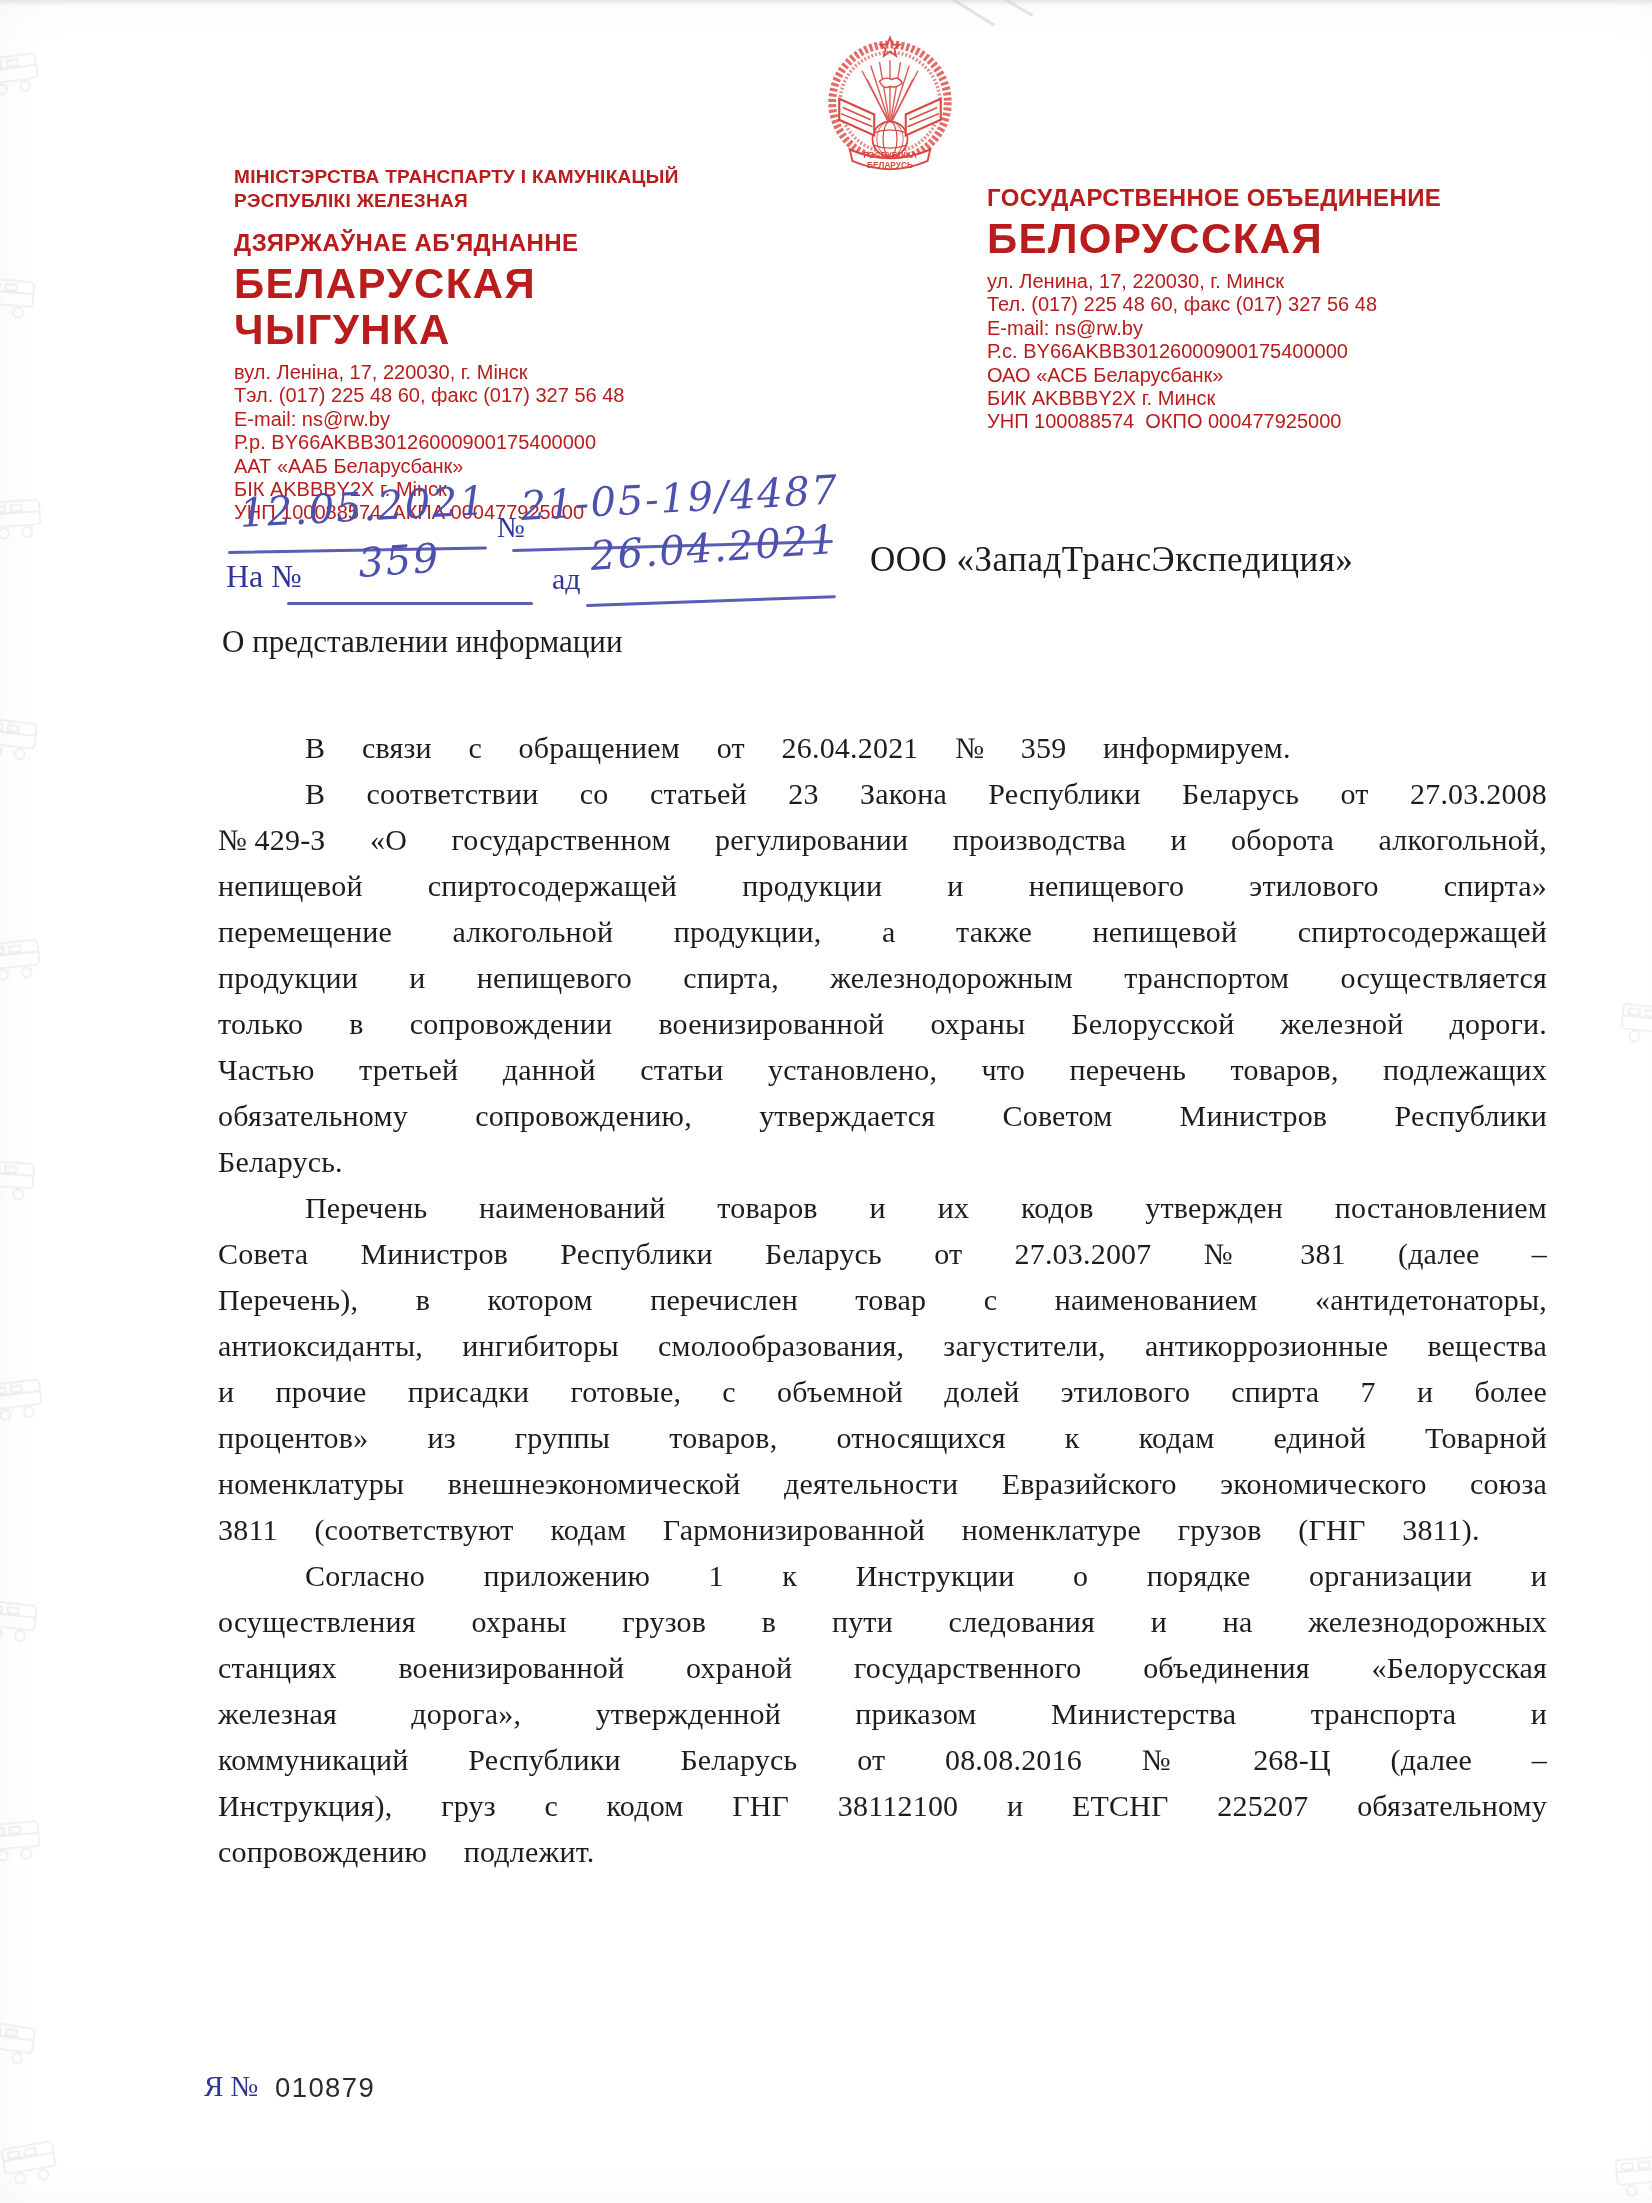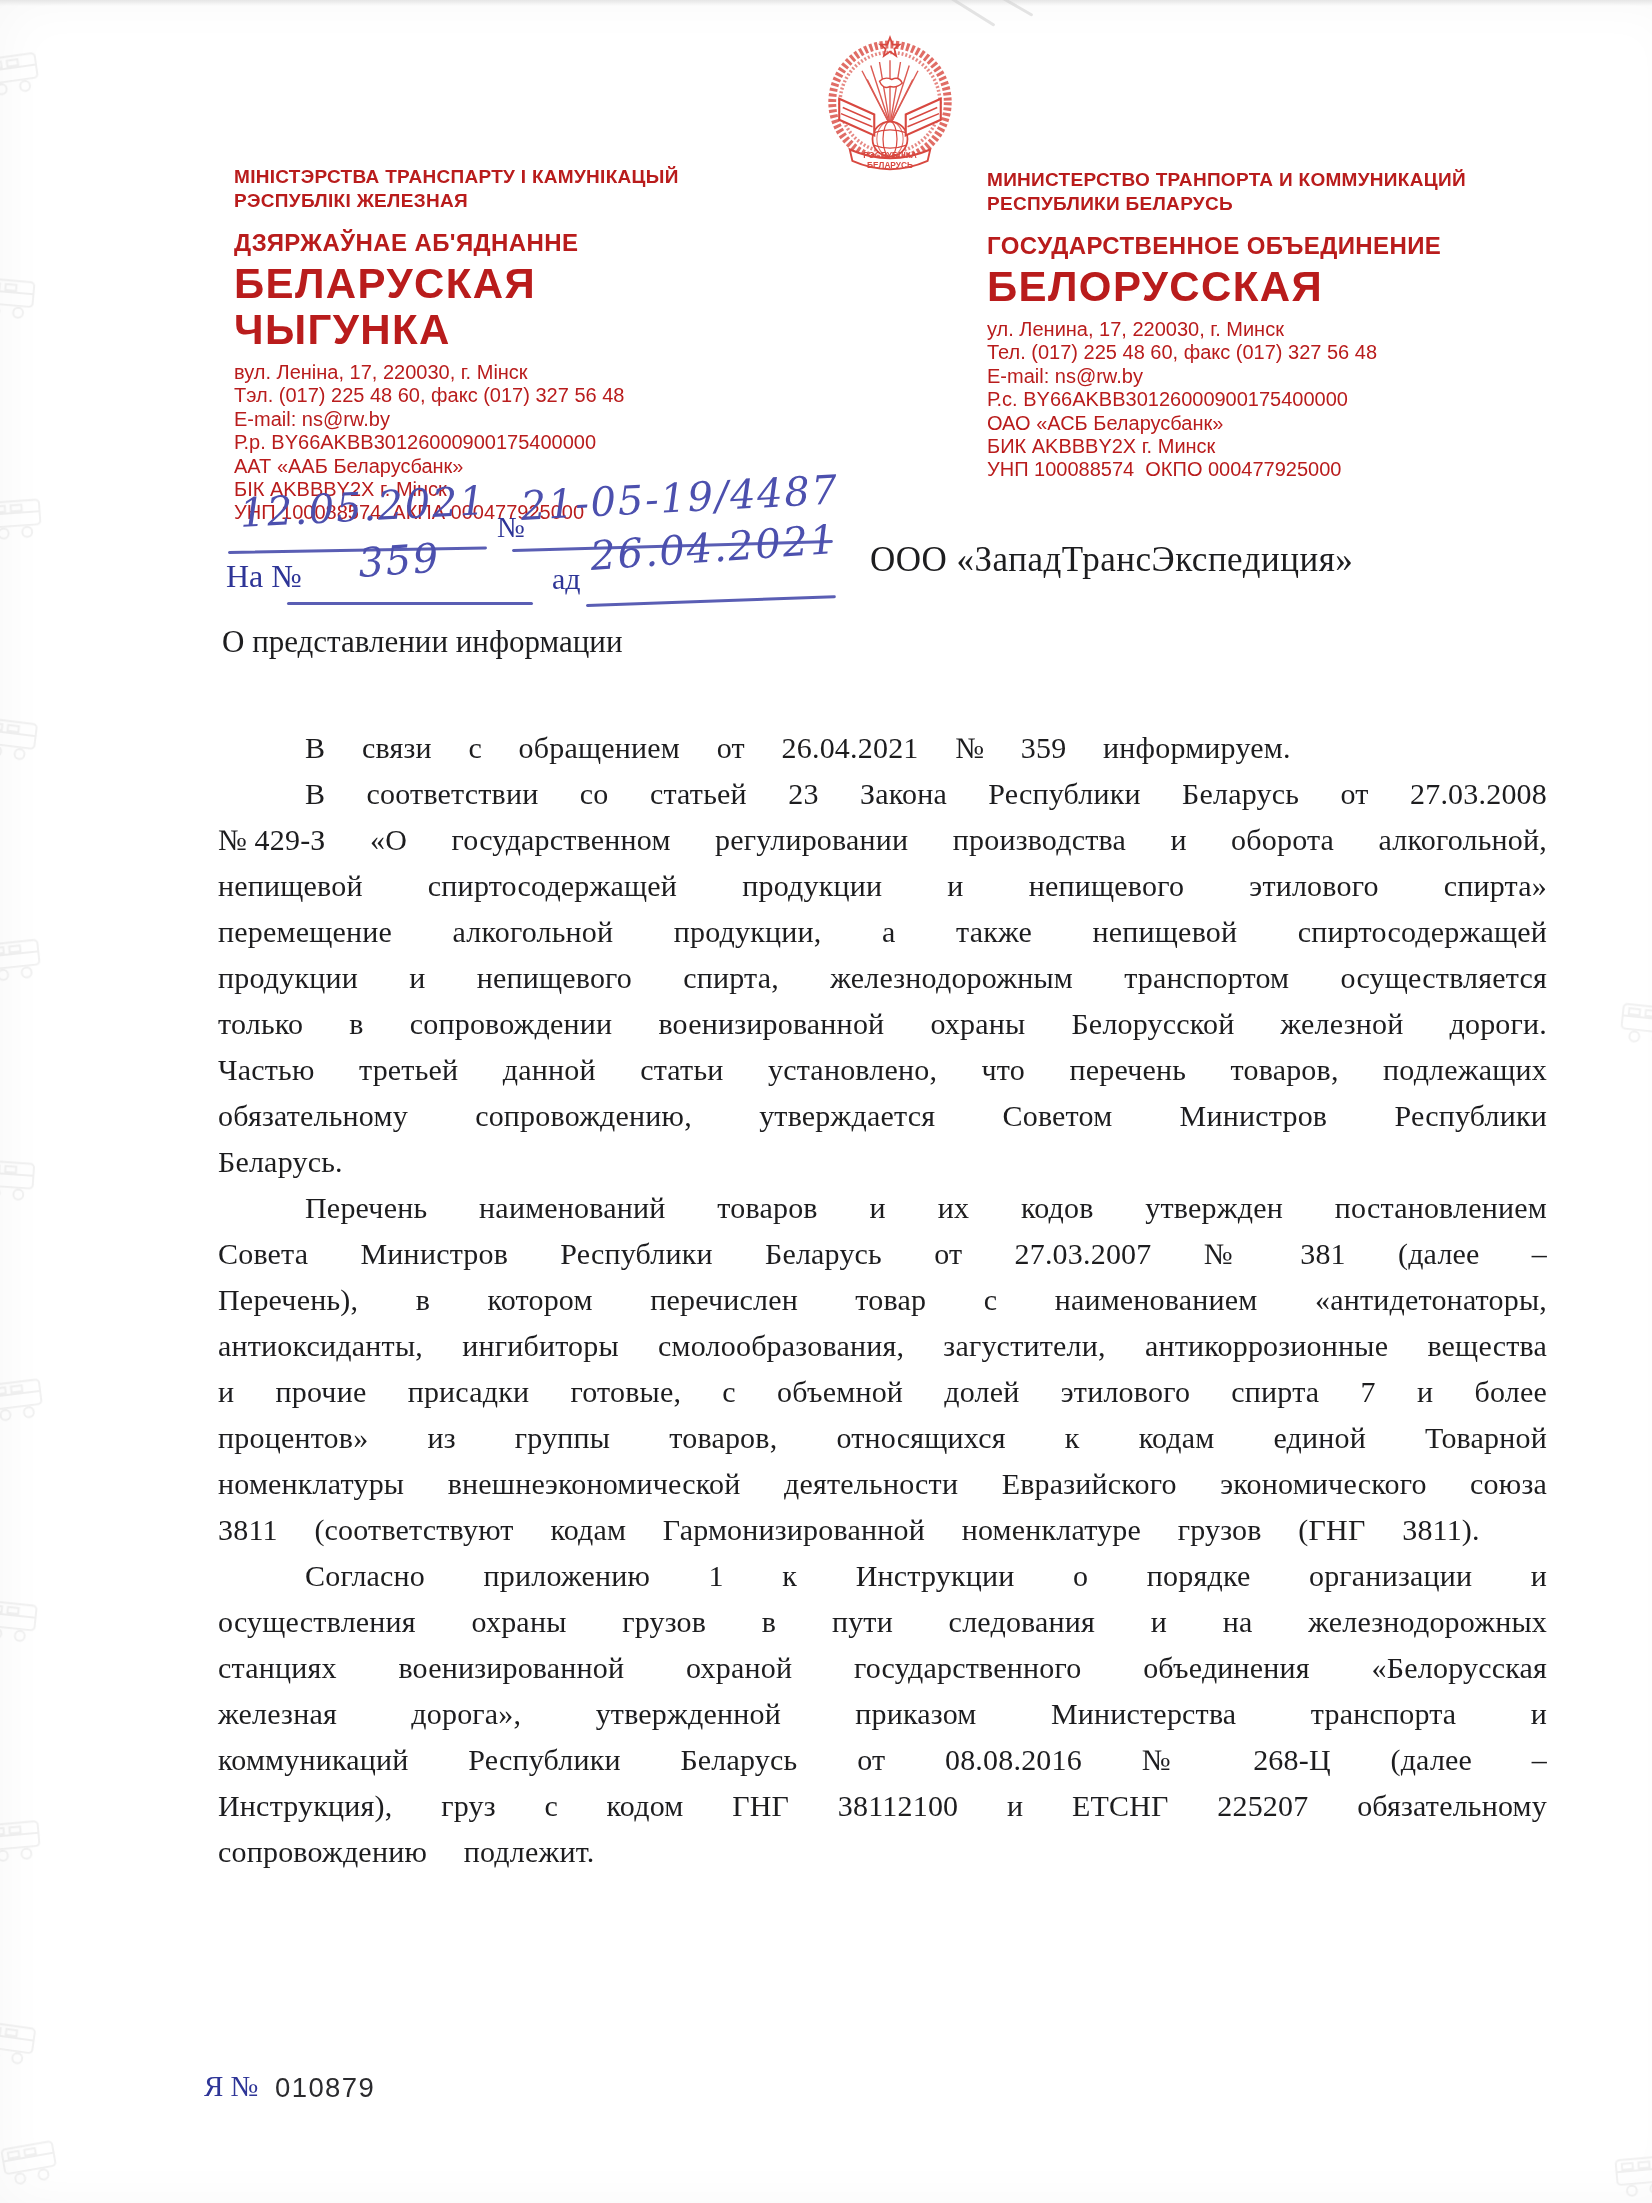--- a/index.html
+++ b/index.html
@@ -118,24 +118,20 @@
       <div>Тэл. (017) 225 48 60, факс (017) 327 56 48</div>
       <div>E-mail: ns@rw.by</div>
       <div>Р.р. BY66AKBB30126000900175400000</div>
       <div>ААТ «ААБ Беларусбанк»</div>
       <div>БІК AKBBBY2X г. Мінск</div>
       <div>УНП 100088574  АКПА 000477925000</div>
     </div>
   </div>
 
   <div class="lh-col lh-right">
-    <div class="lh-ministry">
-      <div>МИНИСТЕРСТВО ТРАНПОРТА И КОММУНИКАЦИЙ</div>
-      <div>РЕСПУБЛИКИ БЕЛАРУСЬ</div>
-    </div>
     <div class="lh-orgtype">ГОСУДАРСТВЕННОЕ ОБЪЕДИНЕНИЕ</div>
     <div class="lh-name">
       <div>БЕЛОРУССКАЯ</div>
     </div>
     <div class="lh-details">
       <div>ул. Ленина, 17, 220030, г. Минск</div>
       <div>Тел. (017) 225 48 60, факс (017) 327 56 48</div>
       <div>E-mail: ns@rw.by</div>
       <div>Р.с. BY66AKBB30126000900175400000</div>
       <div>ОАО «АСБ Беларусбанк»</div>

